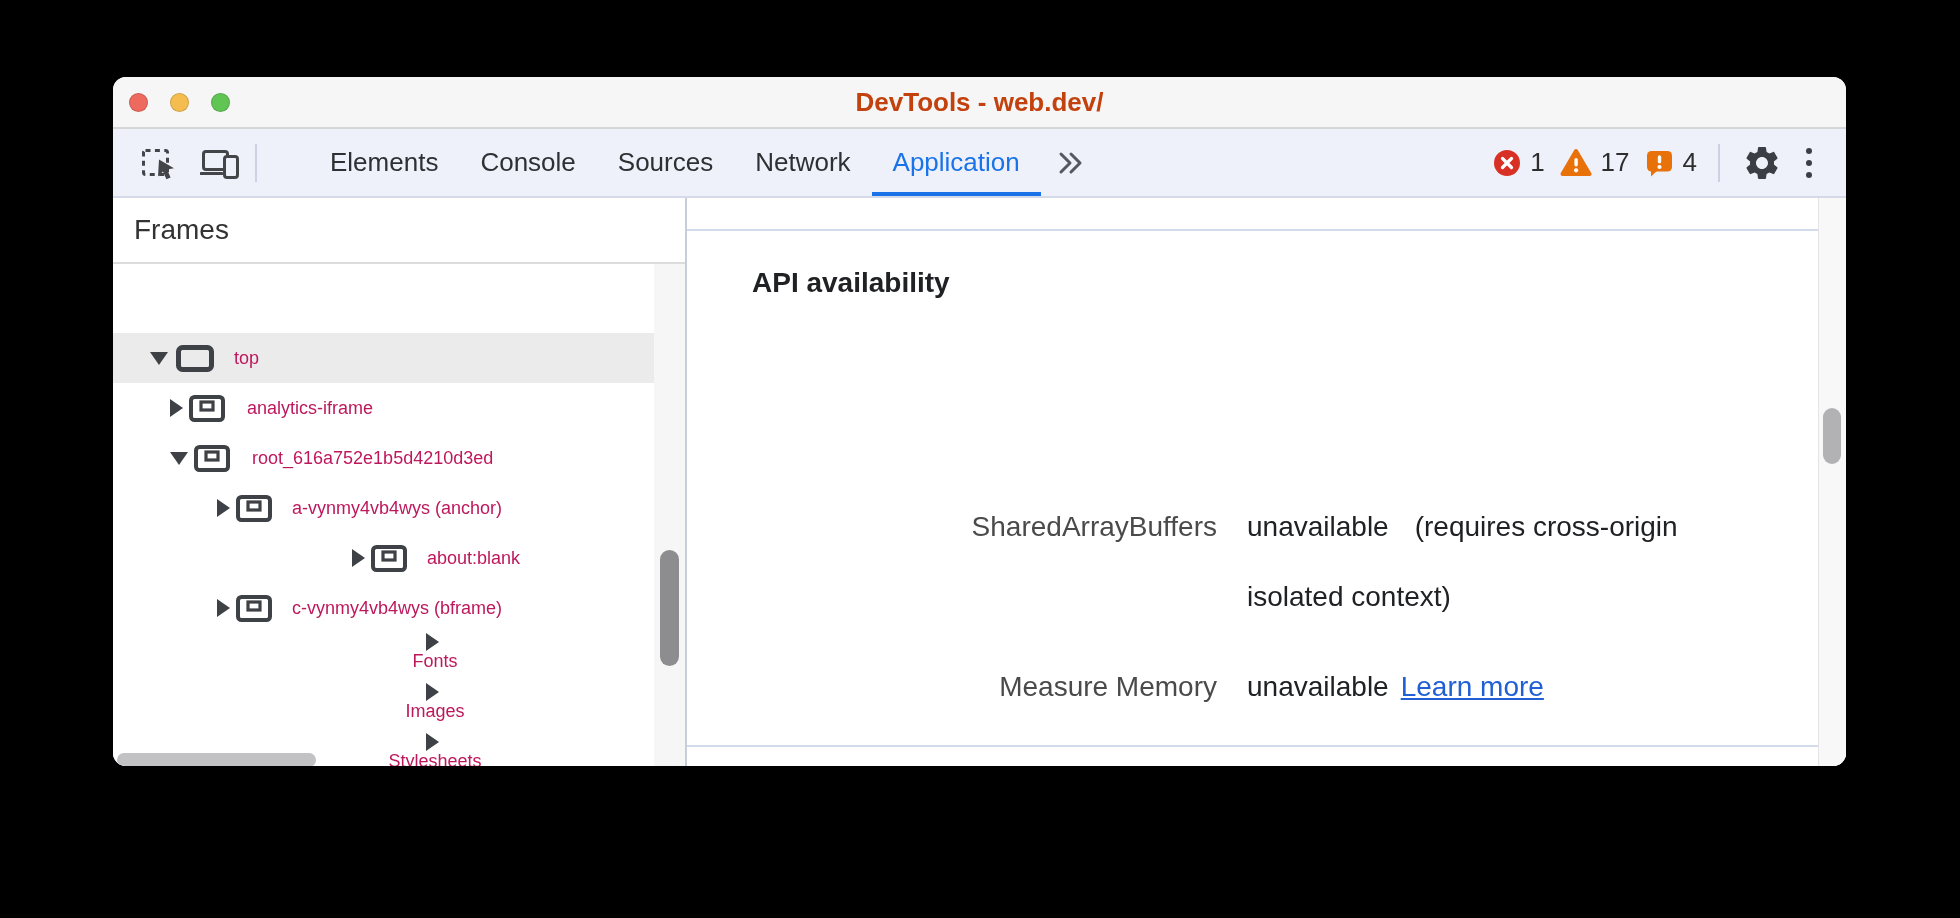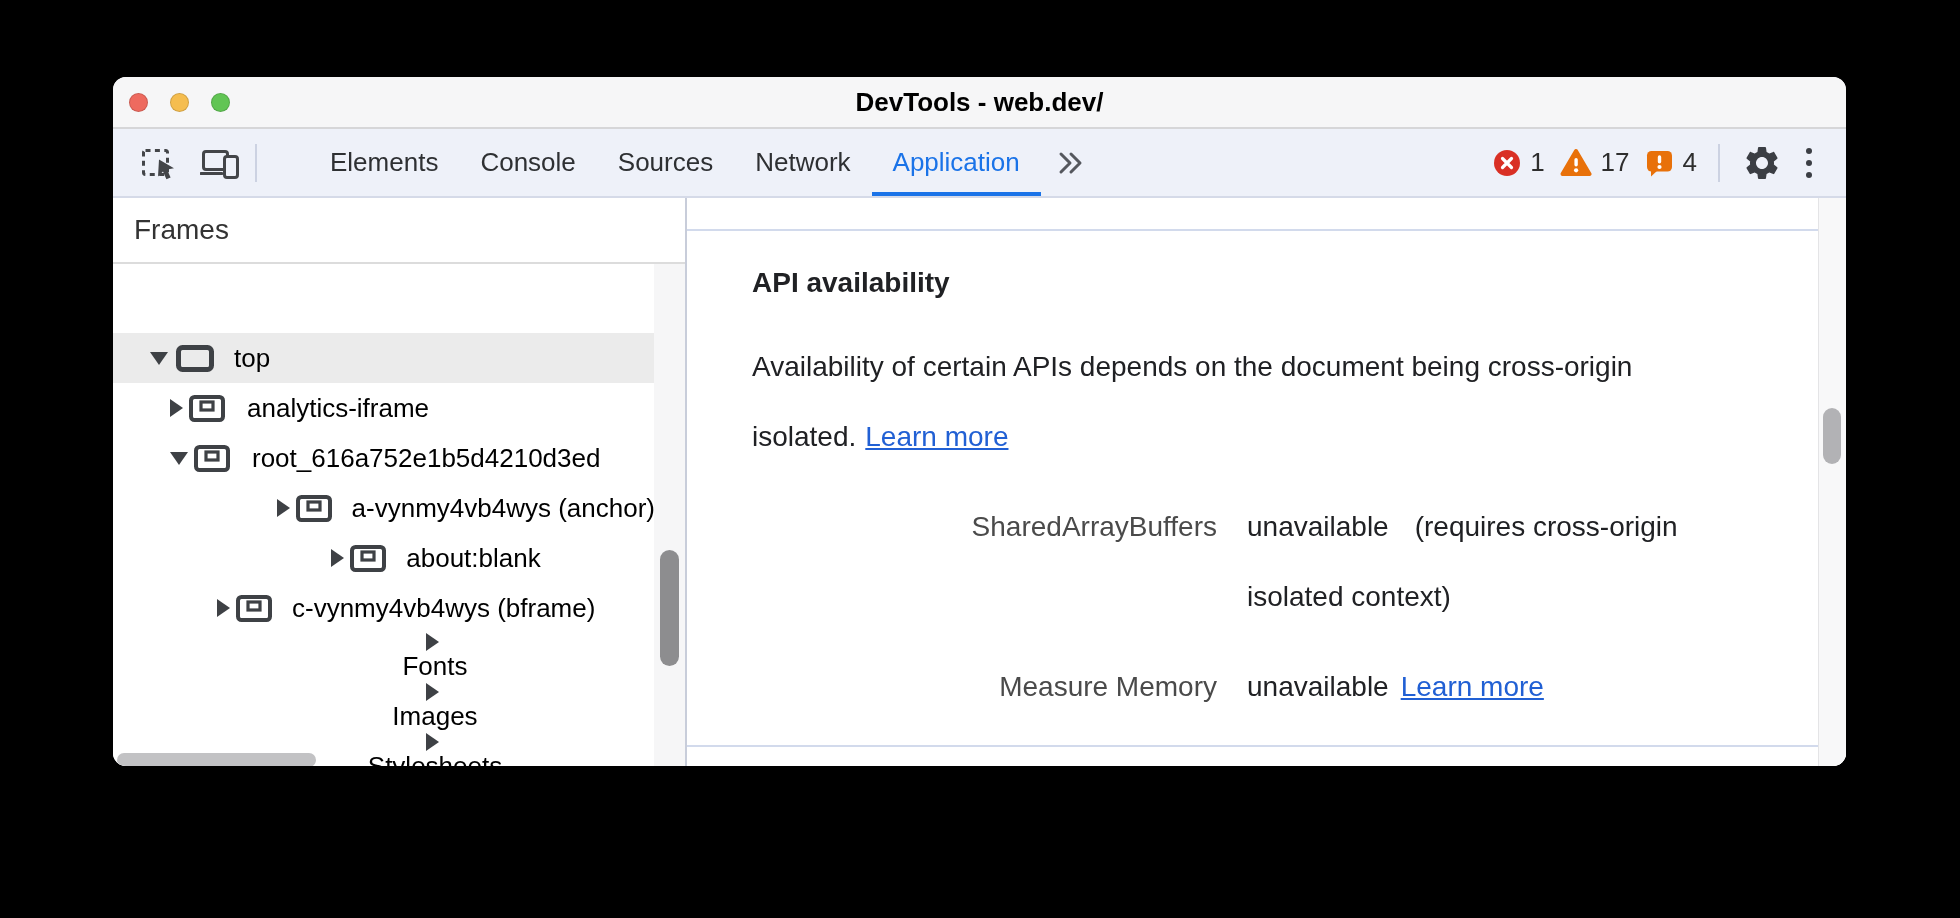--- a/index.html
+++ b/index.html
@@ -10,21 +10,21 @@
             box-shadow:0 22px 70px rgba(0,0,0,.6); }
 
   
   .titlebar { position:relative; height:52px; background:#f6f6f7; border-bottom:2px solid #d6d6d8;
               display:flex; align-items:center; }
   .lights { display:flex; gap:22px; padding-left:16px; }
   .light { width:19px; height:19px; border-radius:50%; border:1px solid rgba(0,0,0,.15); }
   .light.red    { background:#ee6a5f; }
   .light.yellow { background:#f5bd4f; }
   .light.green  { background:#61c554; }
-  .title { position:absolute; left:0; right:0; text-align:center; font-size:26px; font-weight:bold; color:#000000; }
+  .title { position:absolute; left:0; right:0; text-align:center; font-size:26px; font-weight:bold; color:#c2410c; }
 
   
   .toolbar { height:69px; background:#eef1f9; border-bottom:2px solid #d5dae8;
              display:flex; align-items:stretch;padding-left:6px; }
   .tb-left { display:flex; align-items:center; padding-left:20px; gap:18px; }
   .tb-iconbtn { width:42px; height:42px; display:flex; align-items:center; justify-content:center; }
   .vdiv { width:2px; height:38px; background:#ccd2e2; align-self:center; margin:0 14px; }
   .tabs { display:flex; align-items:stretch; margin-left:38px; }
   .tab { display:flex; align-items:center; padding:0 21px; font-size:26px; color:#2e3033;
          border-bottom:4px solid transparent; padding-top:4px; }
@@ -39,21 +39,21 @@
   
   .content { position:absolute; top:121px; left:0; right:0; bottom:0; display:flex; }
 
   
   .sidebar { position:relative; width:574px; height:100%; background:#fff;
              border-right:2px solid #c8cdda; flex:none; }
   .frames-header { height:66px; border-bottom:2px solid #dcdcdc; display:flex; align-items:center;
                    padding-left:21px; font-size:28px; color:#333; }
   .rows { position:absolute; top:66px; left:0; width:542px; bottom:0; overflow:hidden; }
   .trow { position:absolute; left:0; width:542px; height:50px; display:flex; align-items:center;
-          font-size:26px; color:#000000; white-space:nowrap; }
+          font-size:18px; color:#be185d; white-space:nowrap; }
   .trow.sel { background:#ebebeb; }
   .tri { flex:none; width:0; height:0; }
   .tri.exp { border-left:9px solid transparent; border-right:9px solid transparent; border-top:13px solid #3e4145; }
   .tri.col { border-top:9px solid transparent; border-bottom:9px solid transparent; border-left:13px solid #3e4145; }
   .fico { flex:none; display:flex; align-items:center; }
   .ind-top { padding-left:37px; } .ind-top .tri { margin-right:8px; }  .ind-top .fico { margin-right:20px; }
   .ind-l2  { padding-left:57px; } .ind-l2 .tri  { margin-right:6px; }  .ind-l2 .fico  { margin-right:22px; }
   .ind-l3  { padding-left:104px;} .ind-l3 .tri  { margin-right:6px; }  .ind-l3 .fico  { margin-right:20px; }
   .ind-cat { padding-left:102px;flex-direction:column;} .ind-cat .tri { margin-right:6px; }
 
@@ -200,21 +200,21 @@
           <span class="tri exp"></span>
           <span class="fico">
             <svg width="36" height="27" viewBox="0 0 36 27">
                 <rect x="2" y="2" width="32" height="23" rx="3.5" fill="none" stroke="#3e4145" stroke-width="4"></rect>
                 <rect x="12" y="7" width="12" height="8" fill="none" stroke="#3e4145" stroke-width="3.2"></rect>
               </svg>
           </span>
           <span>root_616a752e1b5d4210d3ed</span>
         </div>
 
-        <div class="trow ind-l3" style="top:219px;justify-content:flex-end;">
+        <div class="trow ind-l3" style="top:219px;">
           <span class="tri col"></span>
           <span class="fico">
             <svg width="36" height="27" viewBox="0 0 36 27">
                 <rect x="2" y="2" width="32" height="23" rx="3.5" fill="none" stroke="#3e4145" stroke-width="4"></rect>
                 <rect x="12" y="7" width="12" height="8" fill="none" stroke="#3e4145" stroke-width="3.2"></rect>
               </svg>
           </span>
           <span>a-vynmy4vb4wys (anchor)</span>
         </div>
 
@@ -261,21 +261,20 @@
       <div class="side-thumb"></div>
       <div class="hscroll-thumb"></div>
     </div>
 
     <div class="panel">
       <div class="hline top"></div>
       <div class="hline bottom"></div>
 
       <div class="report-heading">API availability</div>
 
-      <div class="report-para"><span>Availability of certain APIs depends on the document being cross-origin isolated.</span><a class="link">Learn more</a></div>
 
       <div class="avail-row row-sab">
         <span class="rlabel">SharedArrayBuffers</span>
         <span class="rvalue"><span>unavailable</span><span class="detail">(requires cross-origin isolated context)</span></span>
       </div>
 
       <div class="avail-row row-mm">
         <span class="rlabel">Measure Memory</span>
         <span class="rvalue"><span>unavailable</span><a class="link">Learn more</a></span>
       </div>

